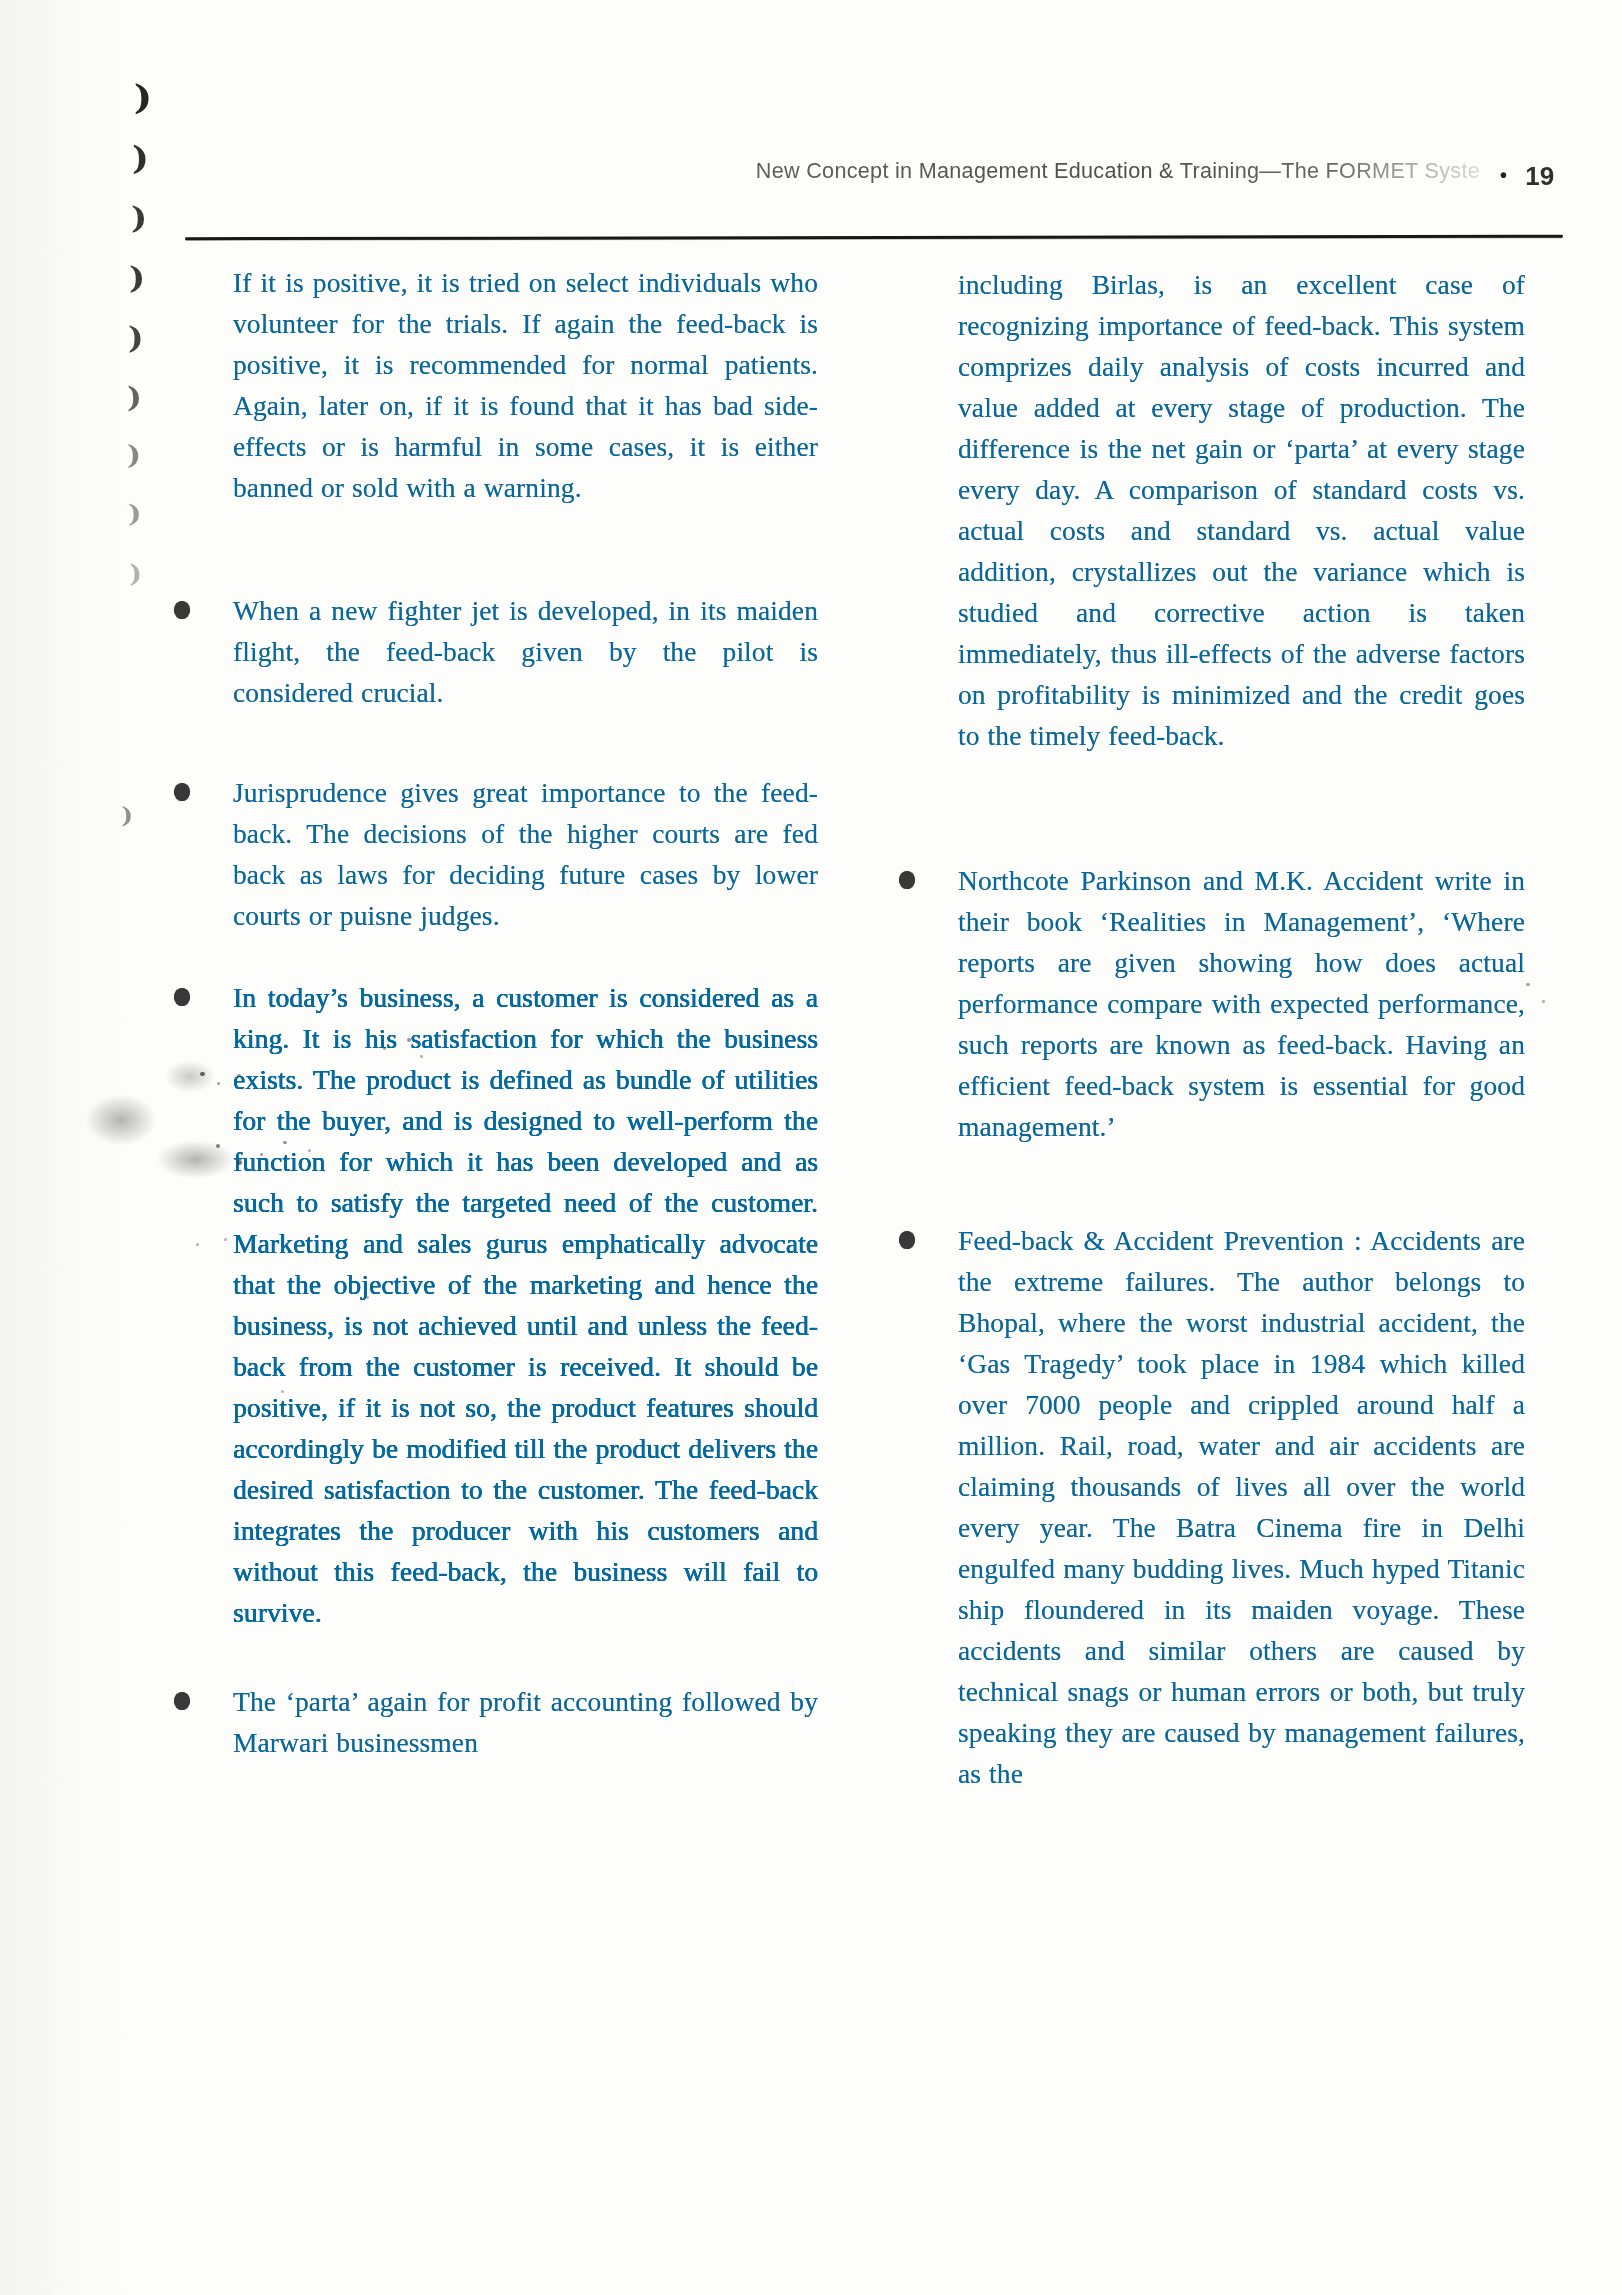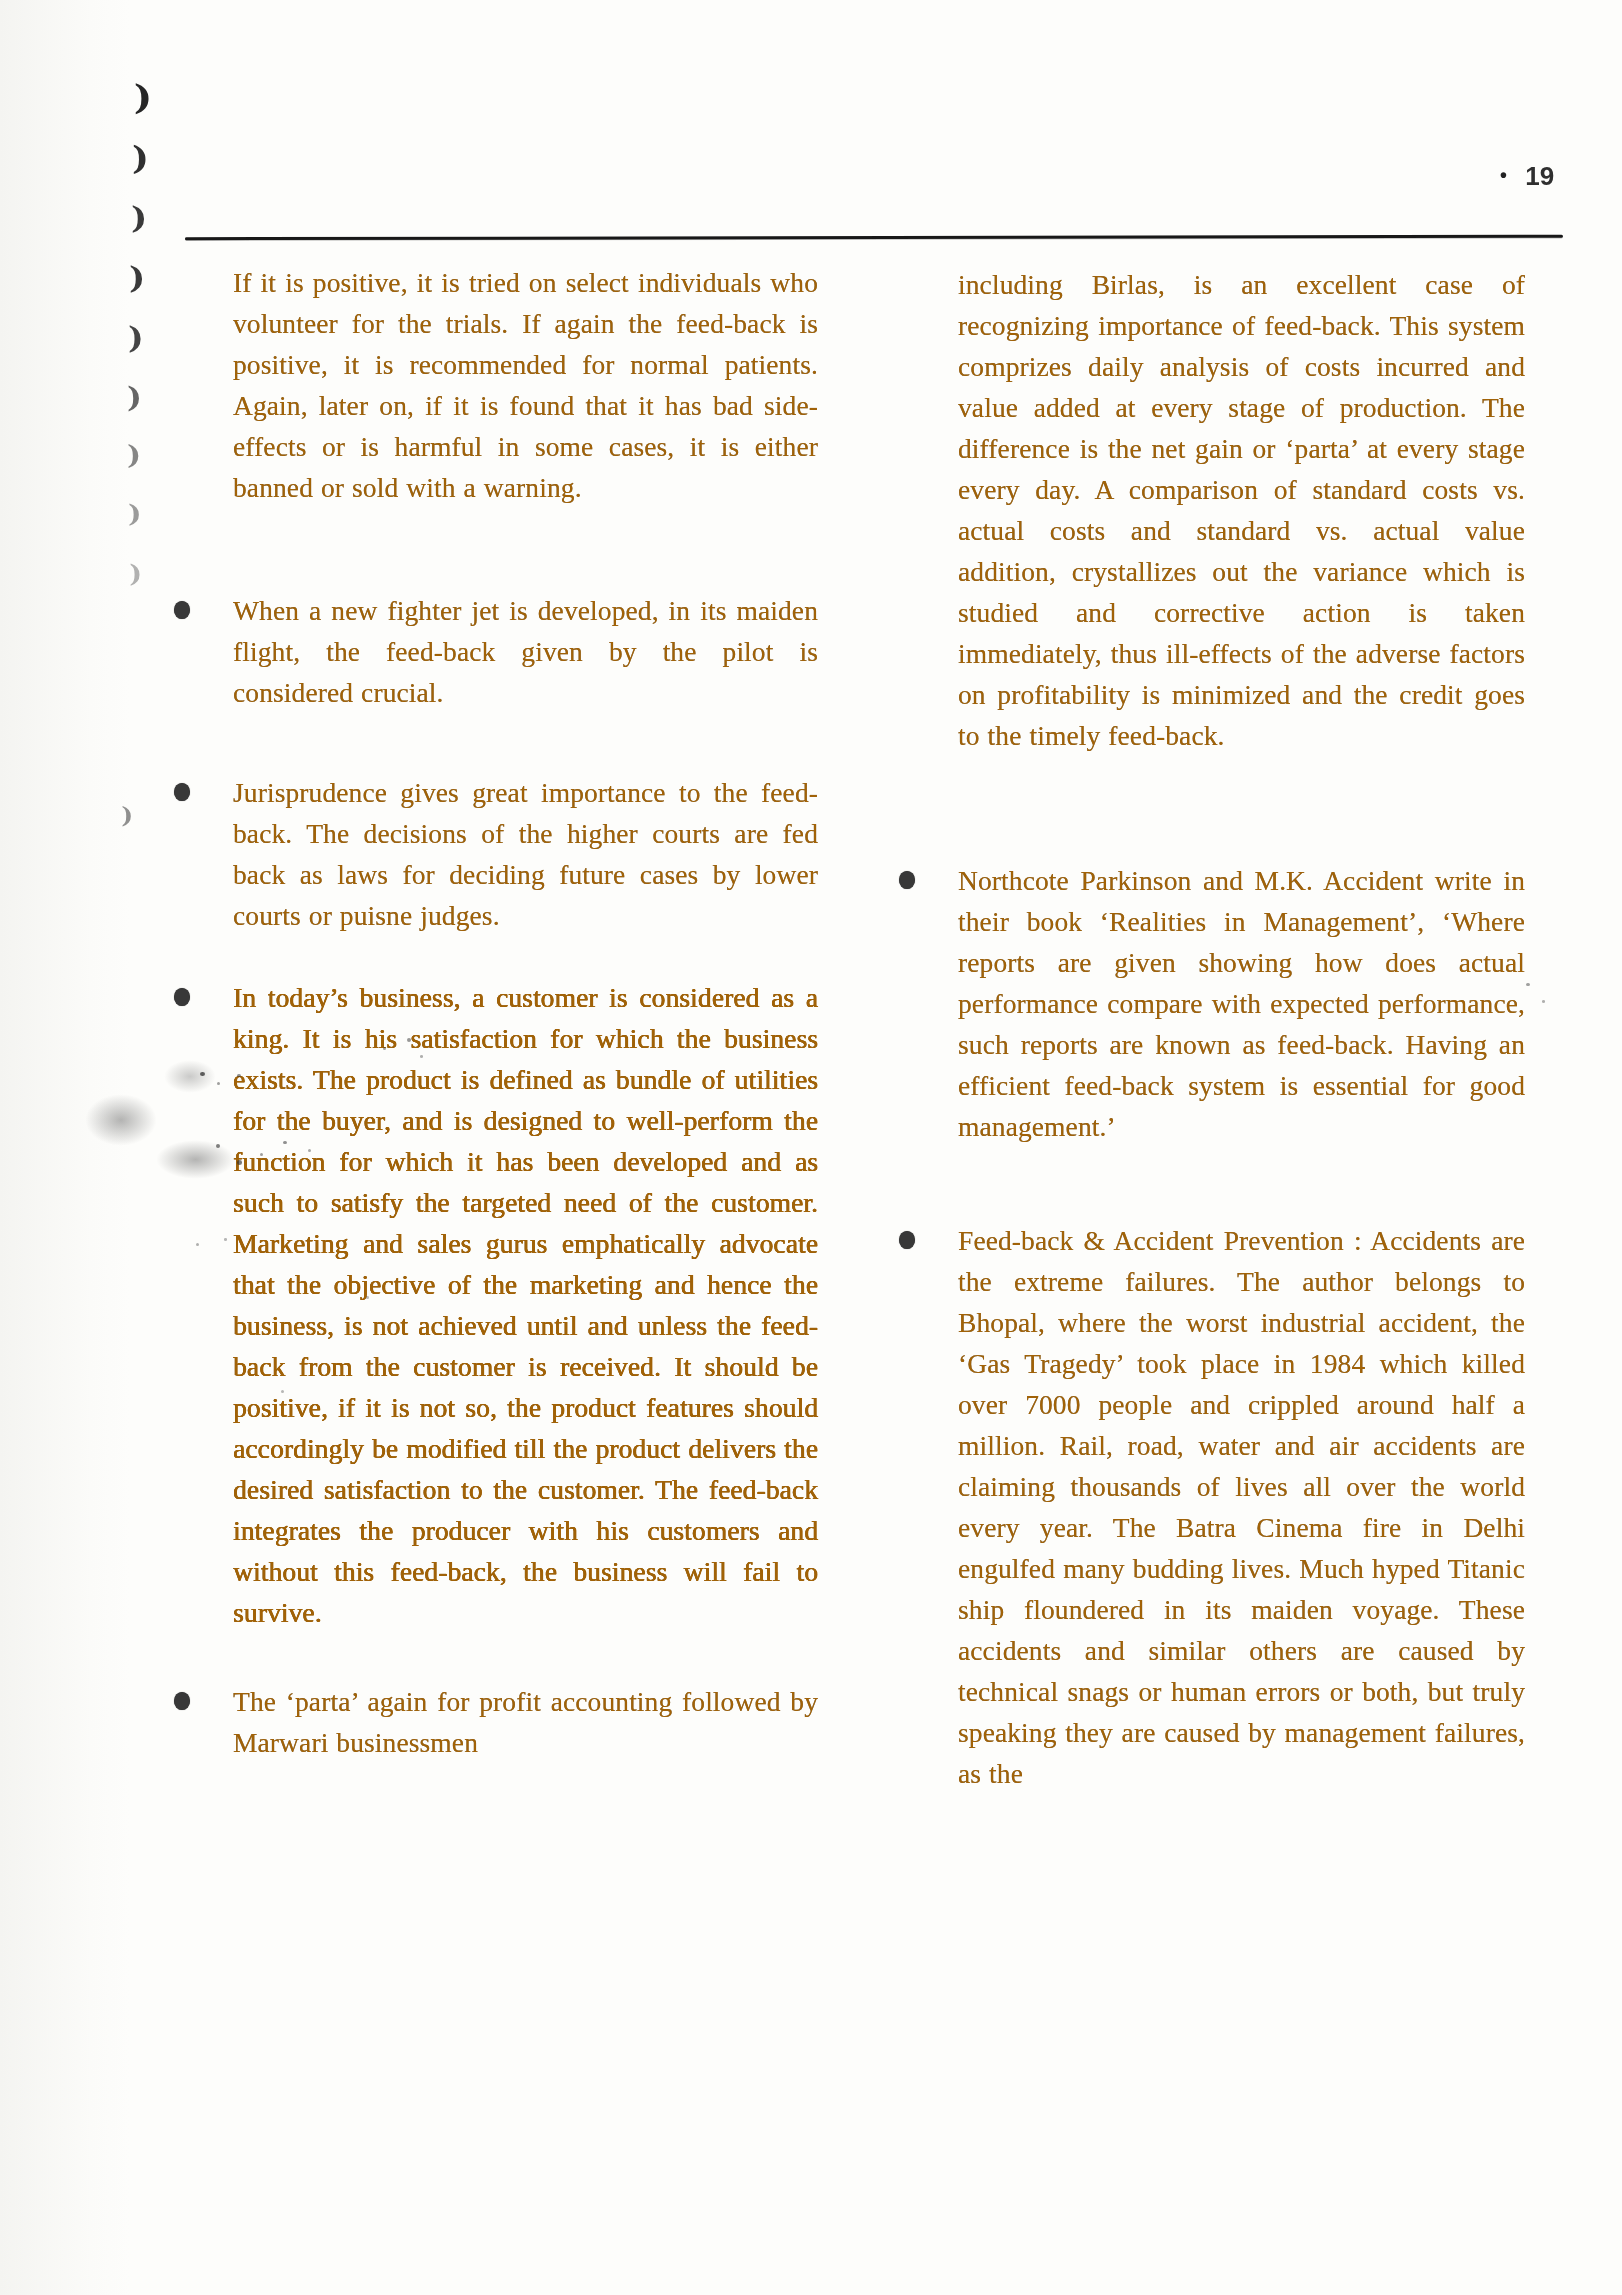--- a/index.html
+++ b/index.html
@@ -64,21 +64,21 @@
     position:absolute;left:185px;top:236px;width:1378px;height:3.3px;
     background:#181818;border-radius:2px;
     transform:rotate(-.1deg);
     box-shadow:0 0.7px 0 rgba(0,0,0,.25);
   }
 
   
   .col{
     position:absolute;
     font-size:27.5px;line-height:41px;
-    color:#a16207;
+    color:#0369a1;
     text-align:justify;
     letter-spacing:0.1px;
     word-spacing:1px;
     text-shadow:0 0 0.4px rgba(20,20,20,.5);
   }
   .col-left{left:174px;top:262px;width:644px;}
   .col-right{left:899px;top:264px;width:626px;}
   .cont{padding-left:59px;margin:0;}
   .bullet-item{position:relative;padding-left:59px;}
   .bullet-dot{
@@ -134,20 +134,21 @@
   <span class="binding-mark">)</span>
   <span class="binding-mark">)</span>
   <span class="binding-mark">)</span>
   <span class="binding-mark">)</span>
   <span class="binding-mark">)</span>
   <span class="binding-mark">)</span>
   <span class="binding-mark">)</span>
   <span class="binding-mark">)</span>
 
   <header class="header">
+    <div>New Concept in Management Education &amp; Training—The FORMET Syste</div>
   </header>
 
   <div class="page-number">
     <span class="marker">•</span><span>19</span>
   </div>
 
   <div class="rule"></div>
 
   <section class="col col-left">
     <p class="cont">If it is positive, it is tried on select individuals who volunteer for the trials. If again the feed-back is positive, it is recommended for normal patients. Again, later on, if it is found that it has bad side-effects or is harmful in some cases, it is either banned or sold with a warning.</p>

